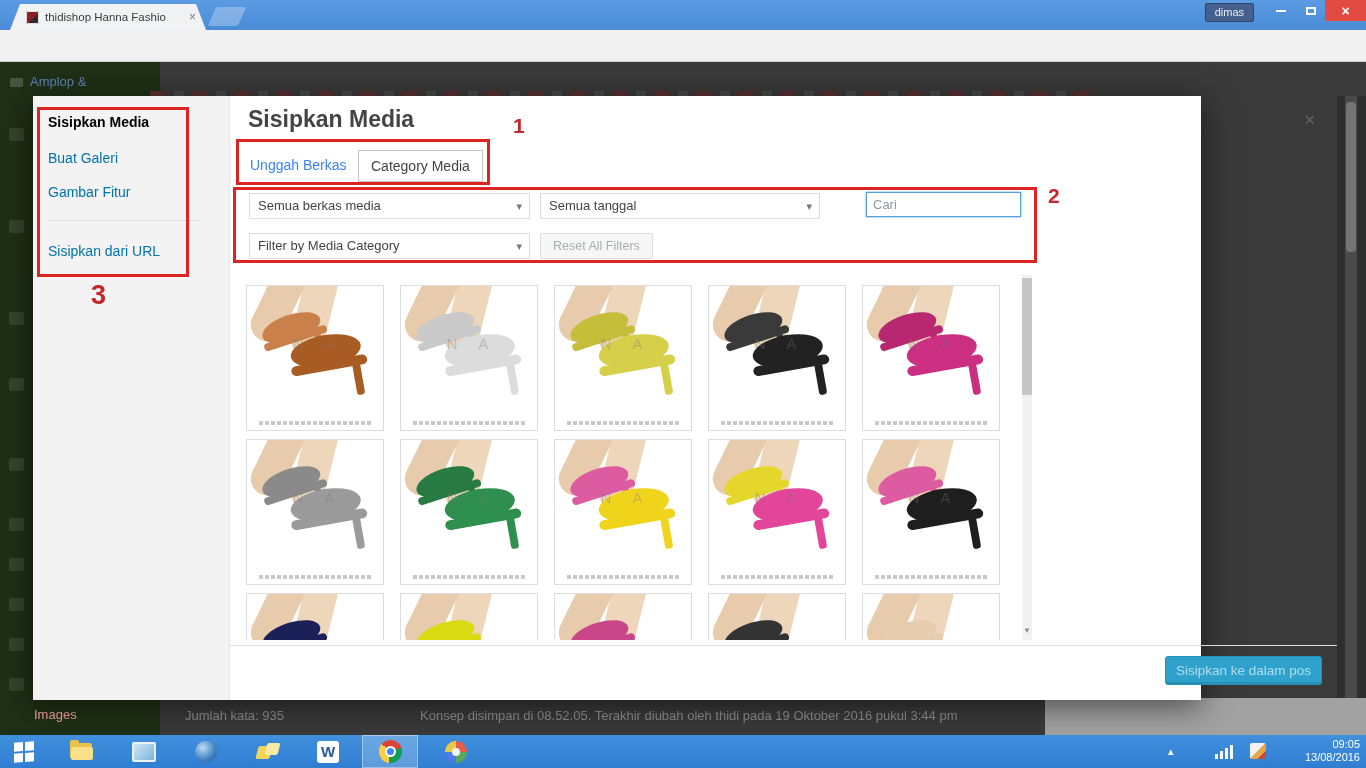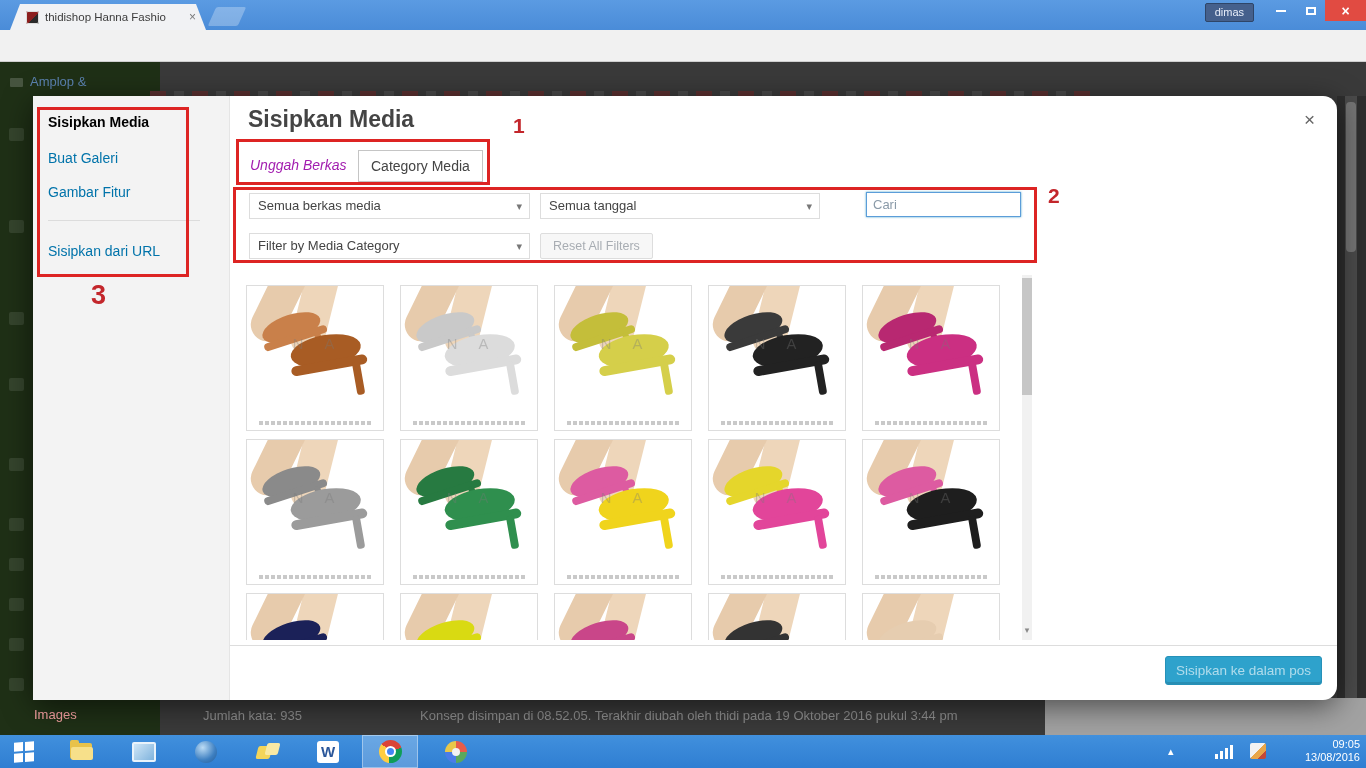--- a/index.html
+++ b/index.html
@@ -58,34 +58,34 @@
   #dim-sidebar-top-label{left:30px;top:12px;font-size:13px;color:#5b82b0;}
   #dim-sidebar-strip{left:0;top:38px;width:33px;height:635px;background:#1f3016;}
   .dim-ico{position:absolute;left:9px;width:15px;height:13px;background:rgba(255,255,255,.10);border-radius:2px;}
   #dim-right-edge{left:1337px;top:34px;width:29px;height:604px;background:#2e2e2e;}
   #dim-scrollbar{left:1345px;top:34px;width:12px;height:604px;background:#4a4a4a;}
   #dim-scroll-thumb{left:1346px;top:40px;width:10px;height:150px;background:#747474;border-radius:4px;}
   #dim-status-green{left:0;top:638px;width:160px;height:35px;background:#1f3016;}
   #dim-sidebar-bottom-label{left:34px;top:645px;font-size:13px;color:#fca5a5;}
   #dim-status-right{left:1045px;top:636px;width:321px;height:37px;background:#a2a2a2;}
   .dim-status-text{top:646px;font-size:13px;color:#8f8f8f;}
-  #dim-wordcount{left:203px;}
+  #dim-wordcount{left:185px;}
   #dim-savestatus{left:420px;}
 
   
-  #modal{left:33px;top:96px;width:1304px;height:604px;background:#fff;box-shadow:0 6px 30px rgba(0,0,0,.55);border-radius:14px;}
+  #modal{left:33px;top:96px;width:1168px;height:604px;background:#fff;box-shadow:0 6px 30px rgba(0,0,0,.55);}
   #modal-menu{left:0;top:0;width:197px;height:604px;background:#f3f3f3;border-right:1px solid #e5e5e5;box-sizing:border-box;}
   .menu-item{position:absolute;left:15px;font-size:14px;color:#0073aa;cursor:pointer;white-space:nowrap;}
   .menu-item.active{color:#000;font-weight:bold;cursor:default;}
   #menu-divider{position:absolute;left:15px;top:124px;width:152px;height:1px;background:#dcdcdc;}
   #modal-main{left:197px;top:0;width:1107px;height:604px;}
   #modal-title{left:18px;top:10px;font-size:23px;font-weight:600;color:#444;}
   #modal-close{right:22px;top:14px;font-size:19px;color:#666;line-height:19px;}
   .mtab{position:absolute;top:54px;font-size:14px;padding:7px 12px;}
-  #tab-upload{left:8px;color:#a21caf;font-style:italic;}
+  #tab-upload{left:8px;color:#3b82f6;}
   #tab-library{left:128px;color:#444;background:#fff;border:1px solid #c5c5c5;}
   
   .dropdown{position:absolute;height:26px;background:#fff;border:1px solid #ddd;box-sizing:border-box;
             font-size:13px;color:#444;line-height:24px;padding:0 22px 0 8px;white-space:nowrap;}
   .dropdown .dd-arrow{position:absolute;right:7px;top:0;color:#777;font-size:11px;}
   #dd-type{left:19px;top:97px;width:281px;}
   #dd-date{left:310px;top:97px;width:280px;}
   #search-box{position:absolute;left:636px;top:96px;width:155px;height:25px;border:1px solid #5b9dd9;
               box-shadow:0 0 2px rgba(30,140,190,.8);box-sizing:border-box;font-size:13px;color:#555;
               padding:0 6px;font-family:"Liberation Sans",sans-serif;}

